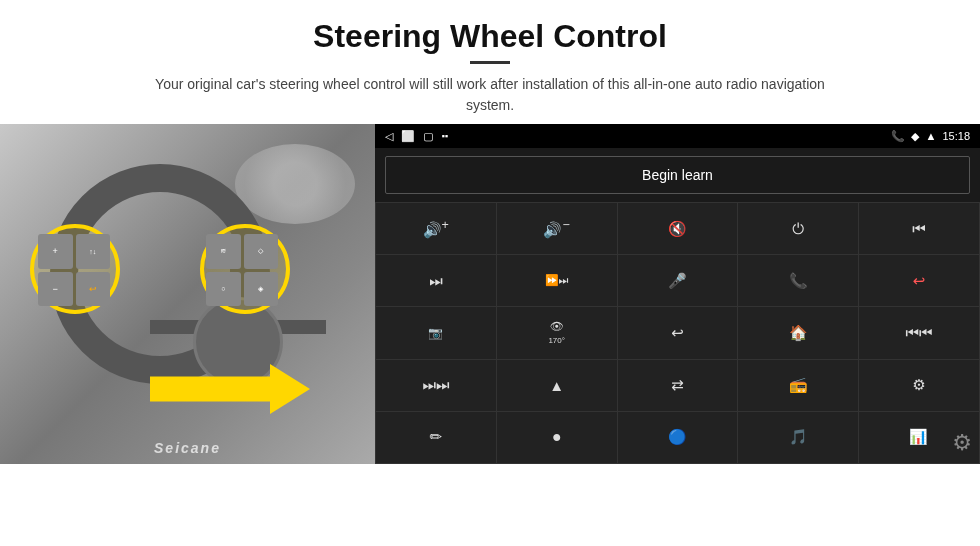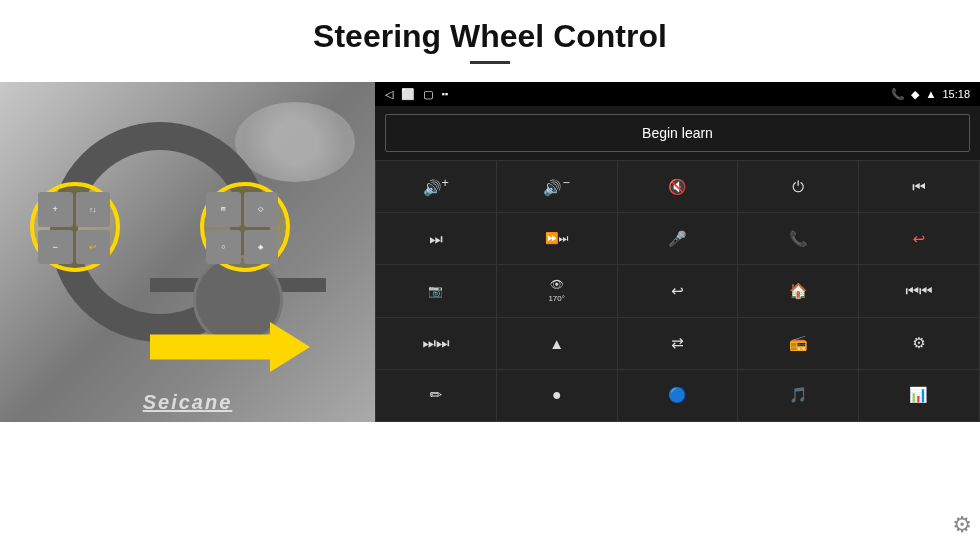--- a/index.html
+++ b/index.html
@@ -7,21 +7,21 @@
       width: 980px;
       height: 546px;
       background: #fff;
       font-family: Arial, sans-serif;
       overflow: hidden;
       position: relative;
     }
 
     .page-wrapper {
       width: 980px;
-      height: 546px;
+      height: 421px;
       display: flex;
       flex-direction: column;
       align-items: center;
       background: #fff;
     }
 
     .header-section {
       text-align: center;
       padding: 18px 40px 8px;
       width: 100%;
@@ -165,26 +165,25 @@
       border-radius: 50%;
       opacity: 0.6;
     }
 
     
     .watermark {
       position: absolute;
       bottom: 8px;
       left: 50%;
       transform: translateX(-50%);
-      font-size: 20px;
+      font-size: 14px;
       font-weight: bold;
       color: rgba(255,255,255,0.7);
       font-style: italic;
       letter-spacing: 2px;
-      text-decoration: underline;
     }
 
     
     .android-interface {
       flex: 1;
       background: #1a1a1a;
       display: flex;
       flex-direction: column;
       height: 340px;
     }
@@ -308,20 +307,21 @@
     }
   </style>
 </head>
 <body>
 
 <div class="page-wrapper">
 
   <div class="header-section">
     <h1 class="main-title">Steering Wheel Control</h1>
     <div class="title-divider"></div>
+    <p class="subtitle-text">Your original car's steering wheel control will still work after installation of this all-in-one auto radio navigation system.</p>
   </div>
 
   <div class="content-area">
 
     <div class="steering-photo">
 
       <div class="dashboard-bg"></div>
 
       <div class="steering-wheel-outer">
         <div class="steering-spoke top"></div>

